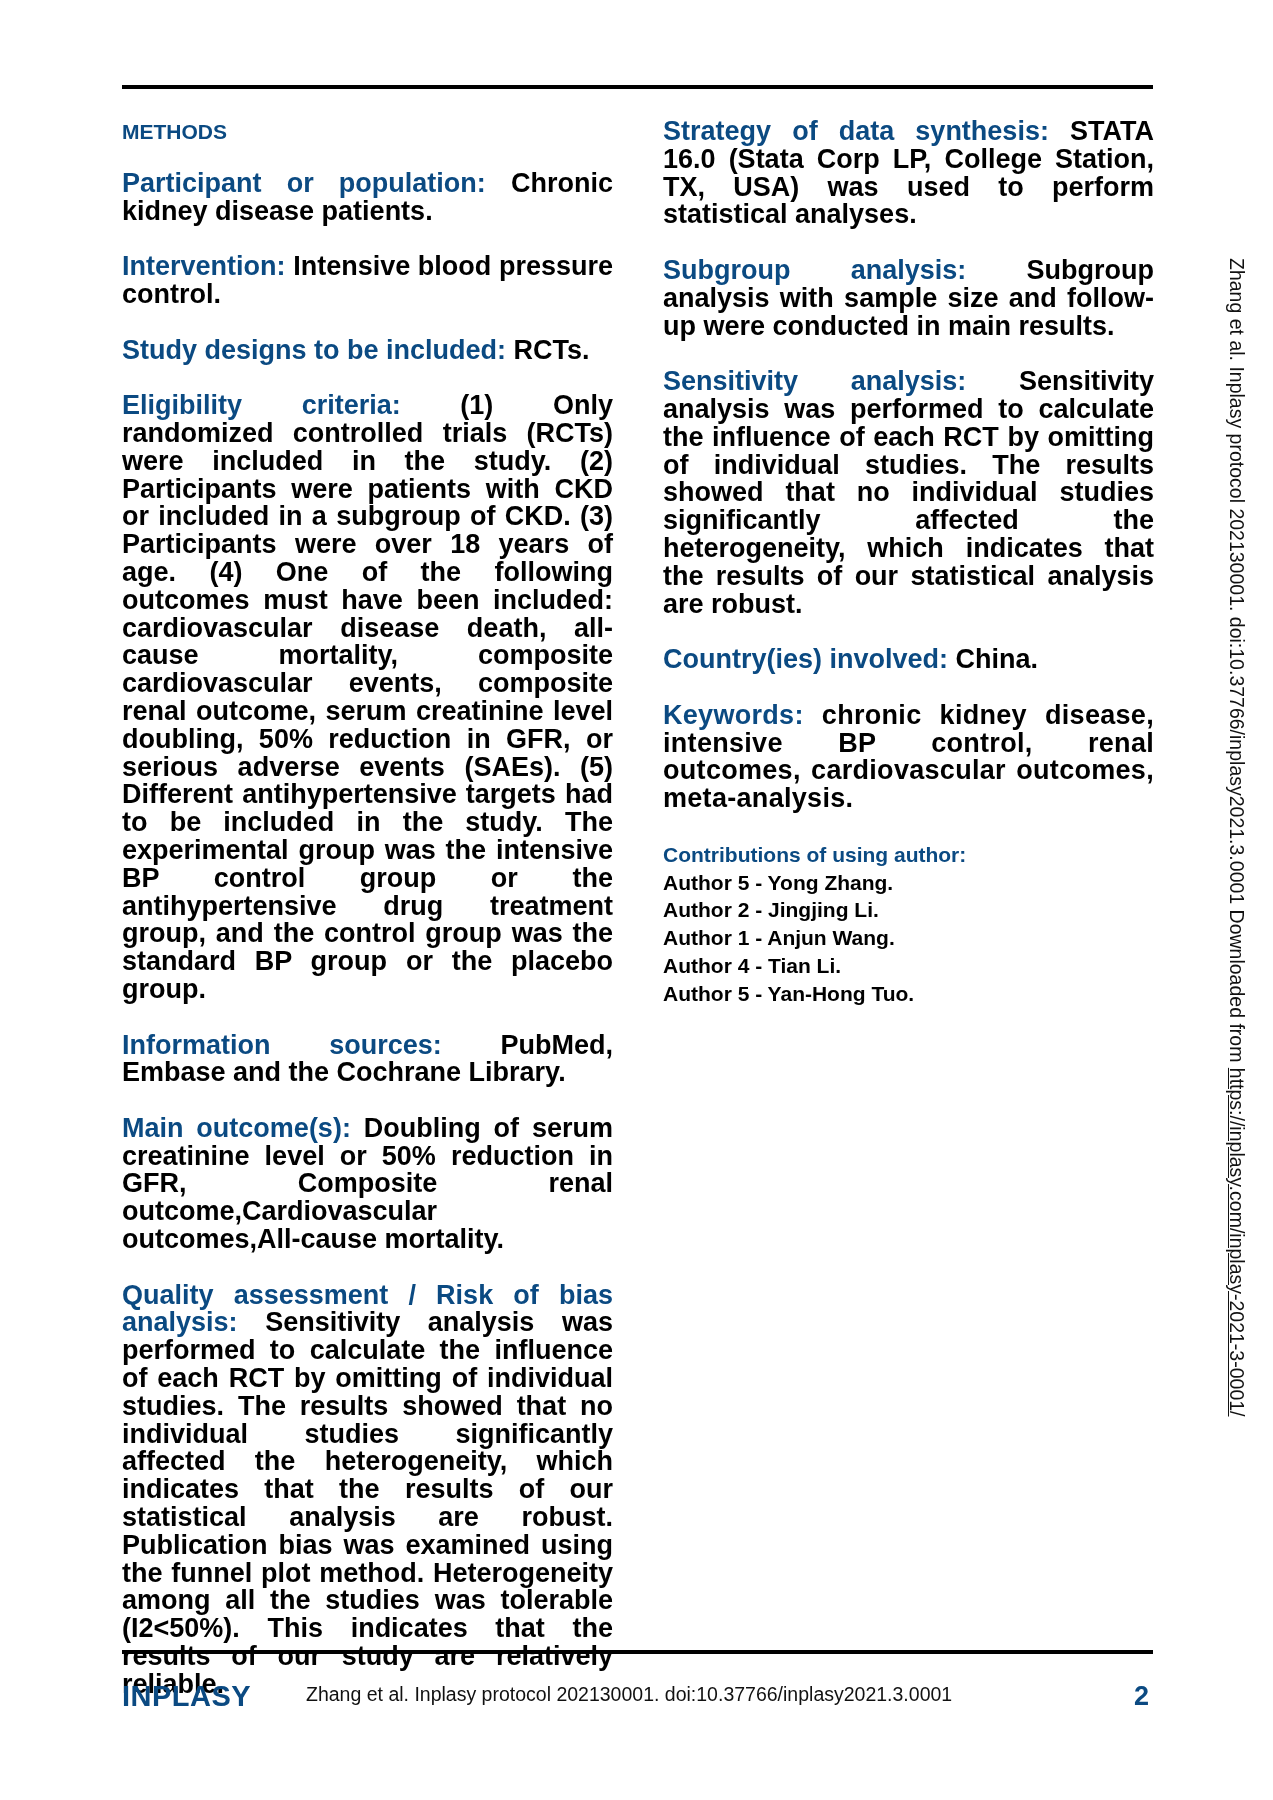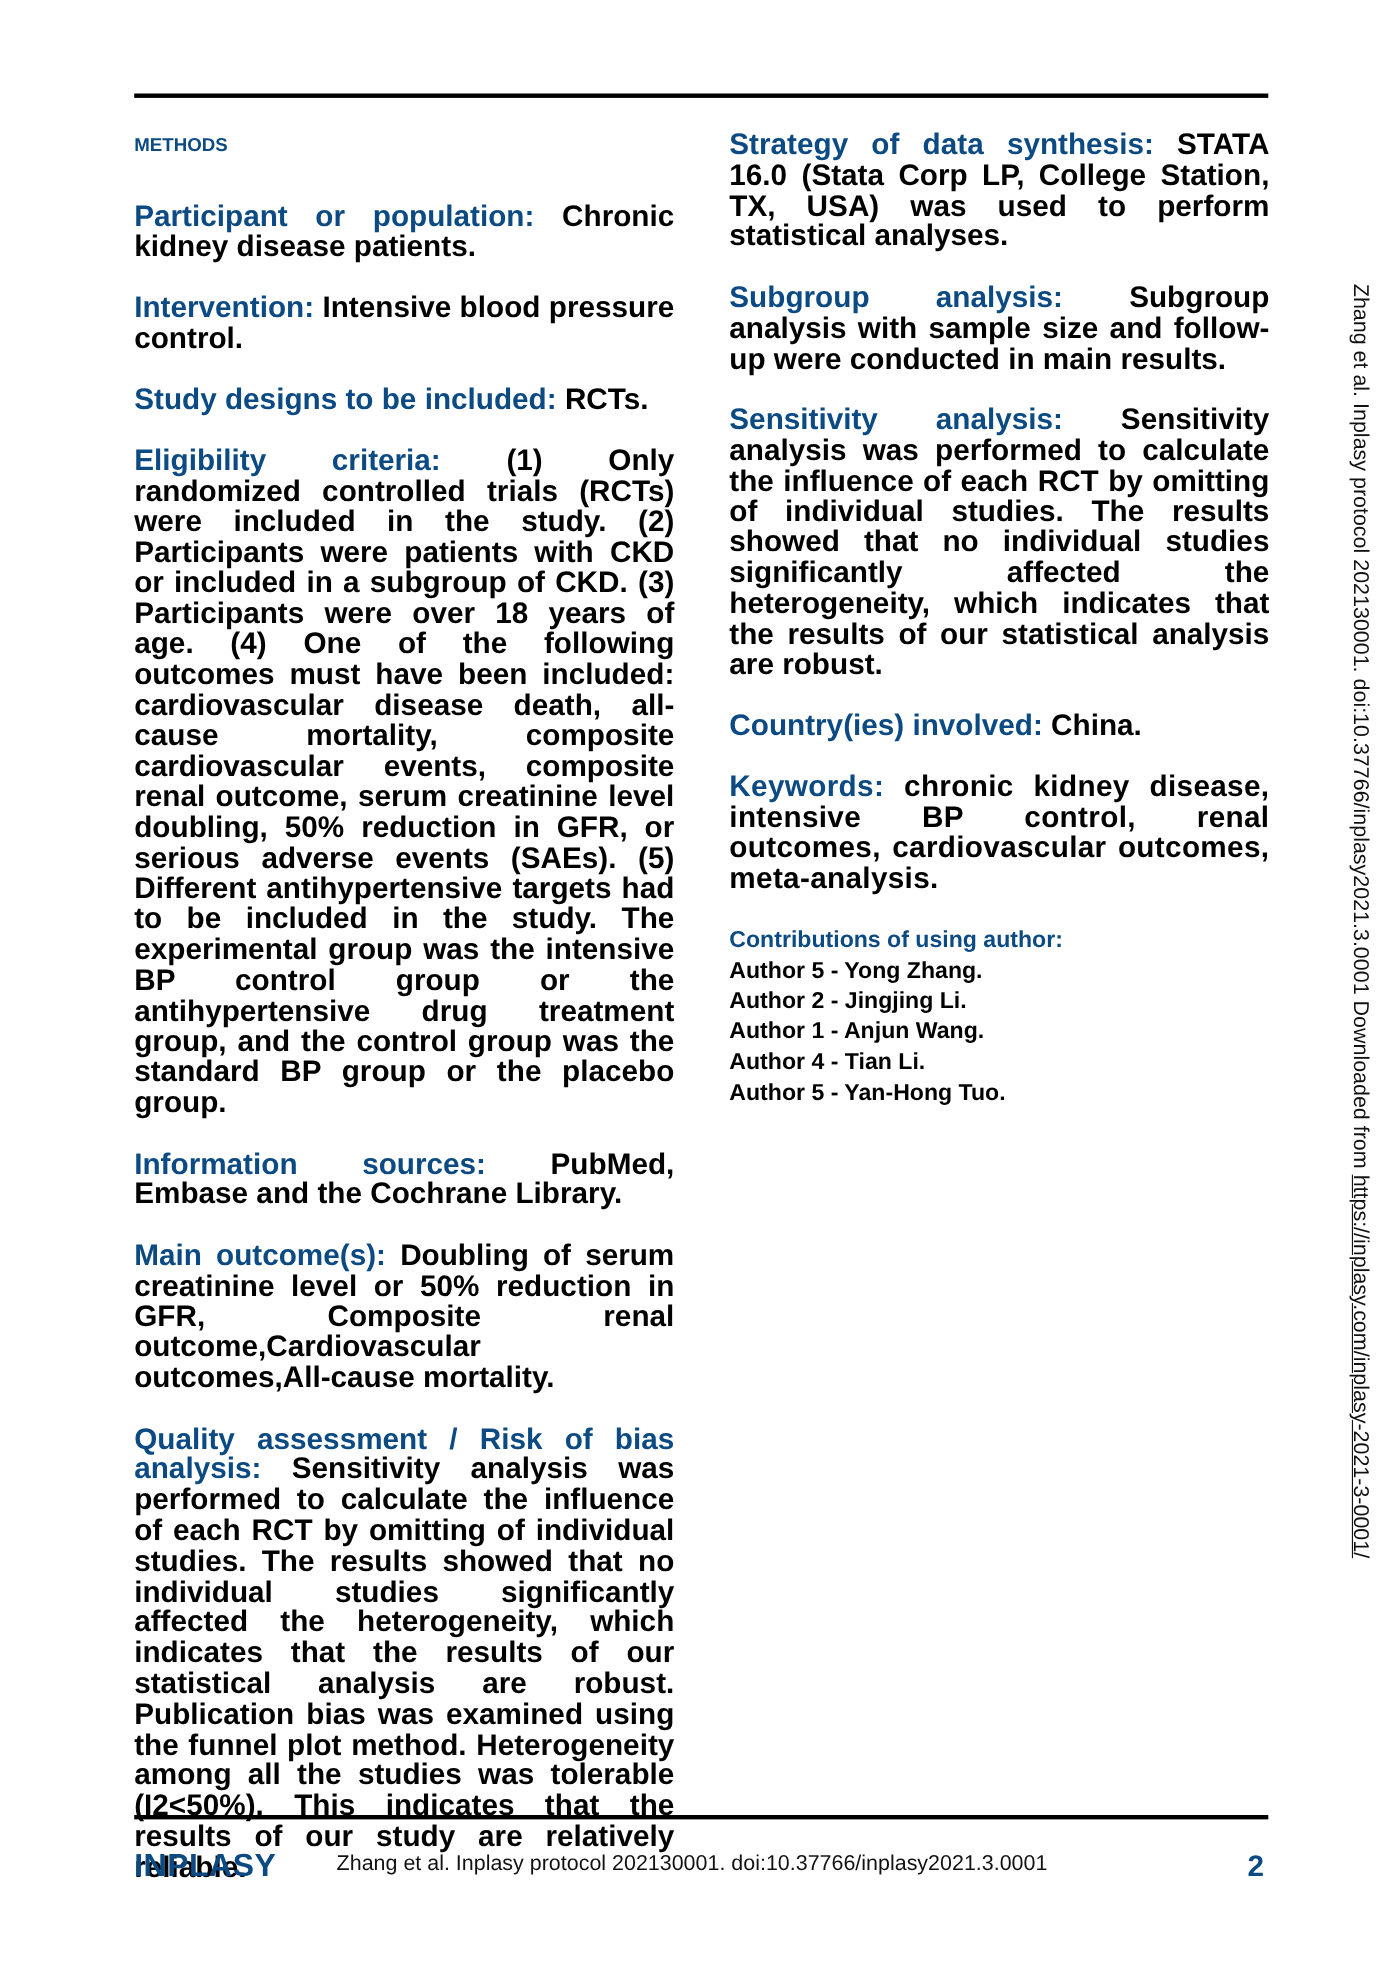--- a/index.html
+++ b/index.html
@@ -7,21 +7,21 @@
          font-family: "Liberation Sans", sans-serif; color: #000; }
   .rule { position: absolute; left: 122px; width: 1031px; height: 4px; background: #000; }
   .rule.top { top: 85px; }
   .rule.bottom { top: 1650px; }
   .col { position: absolute; top: 118px; width: 491px; }
   .col.left { left: 122px; }
   .col.right { left: 663px; }
   .sec { font-size: 27px; font-weight: bold; line-height: 27.8px; text-align: justify;
          margin: 0 0 27.8px 0; }
   .lbl { color: #0b4a82; }
-  .head { color: #0b4a82; font-size: 17px; font-weight: bold; line-height: 27.8px; margin: 0 0 37px 0; }
+  .head { color: #0b4a82; font-size: 21px; font-weight: bold; line-height: 27.8px; margin: 0 0 24px 0; }
   .authors { font-size: 21px; font-weight: bold; line-height: 27.8px; }
   .side { position: absolute; left: 1248px; top: 258px; transform-origin: 0 0;
           transform: rotate(90deg); white-space: nowrap; font-size: 19.5px; color: #111; }
   .side .link { text-decoration: underline; color: #111; }
   .foot-logo { position: absolute; left: 122px; top: 1680px; font-size: 29px; font-weight: bold;
                color: #0b4a82; letter-spacing: 0.5px; }
   .foot-cite { position: absolute; left: 306px; top: 1683px; font-size: 19.5px; color: #111; }
   .foot-page { position: absolute; left: 1134px; top: 1681px; font-size: 27px; font-weight: bold; color: #0b4a82; }
 </style>
 </head>

